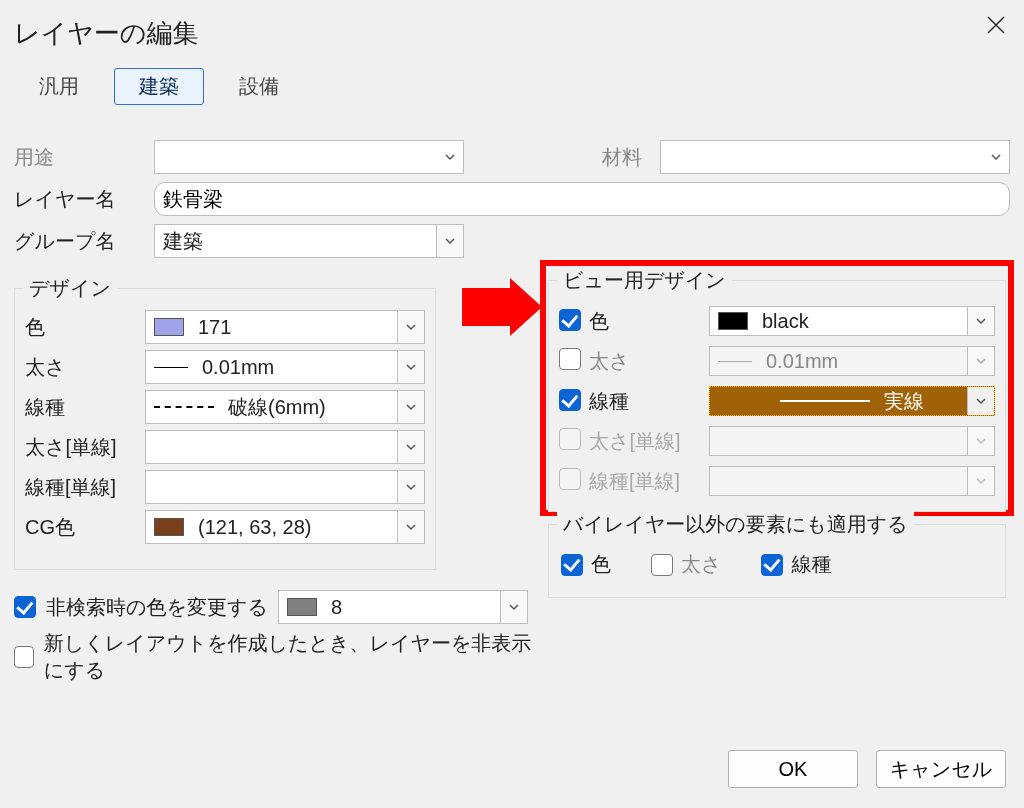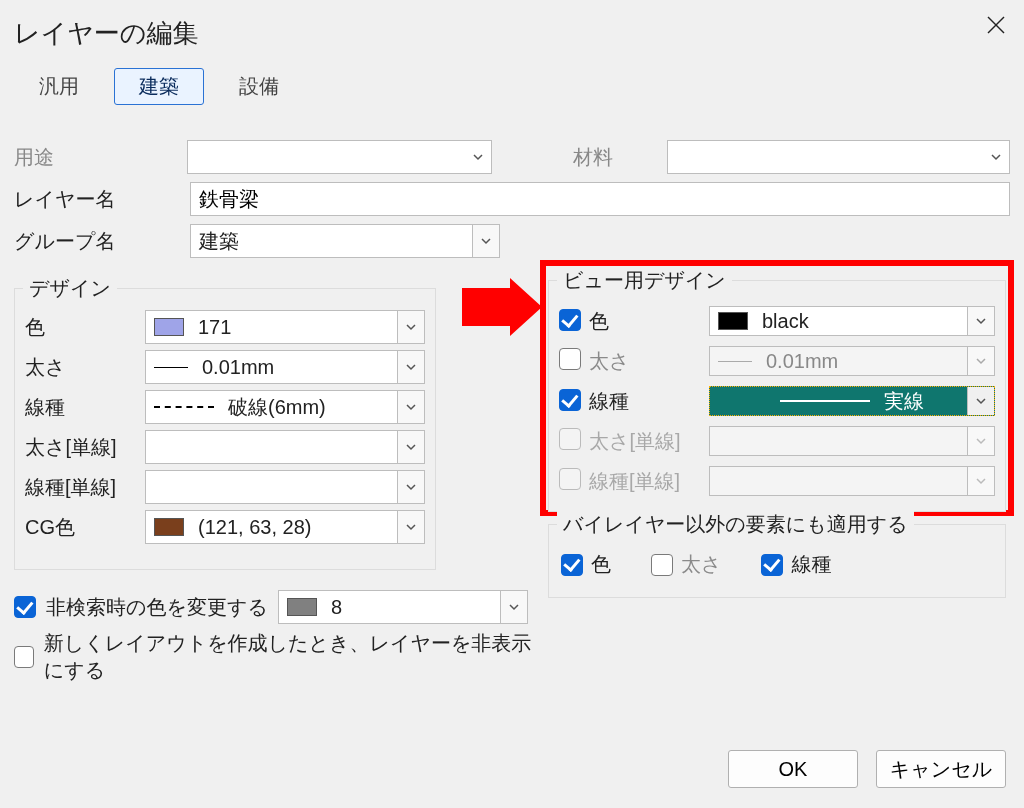--- a/index.html
+++ b/index.html
@@ -64,21 +64,20 @@
   .form-area {
     position: absolute;
     left: 14px;
     top: 140px;
     right: 14px;
   }
   .row {
     display: flex;
     align-items: center;
     margin-bottom: 8px;
-    gap: 36px;
   }
   .lbl { width: 140px; color: #222; }
   .lbl.gray { color: #888; }
   .combo, .input {
     height: 34px;
     border: 1px solid #bdbdbd;
     background: #fff;
     box-sizing: border-box;
     display: flex;
     align-items: center;
@@ -197,21 +196,21 @@
     min-width: 130px;
     height: 38px;
     background:#fdfdfd;
     border:1px solid #b0b0b0;
     border-radius: 3px;
     font-size: 20px;
     cursor:pointer;
   }
   .combo.disabled { background:#f4f4f4; color:#aaa; }
   .combo.selected {
-    background:#0f766e;
+    background:#a16207;
     color:#fff;
     border:1px dotted #ffb000;
   }
   .combo.selected .val { color:#fff; justify-content:center; gap:14px;}
   .solidline-white {
     display:inline-block; width: 90px; border-top: 2px solid #fff;
   }
   .thin-line { display:inline-block; width: 34px; border-top:1px solid #000; margin-right:6px;}
   .thin-line.gray { border-top:1px solid #aaa; }
 </style>
@@ -254,21 +253,21 @@
         <div class="caret flat">
             <svg viewBox="0 0 12 12">
               <path d="M2 4 L6 8 L10 4" fill="none" stroke="#555" stroke-width="1.5"></path>
             </svg>
           </div>
       </div>
     </div>
 
     <div class="row">
       <div class="lbl">レイヤー名</div>
-      <div class="input" style="flex:1;">
+      <div class="input" style="flex:1;border-radius:11px;">
         <input value="鉄骨梁" style="">
       </div>
     </div>
 
     <div class="row">
       <div class="lbl">グループ名</div>
       <div class="combo" style="width:310px;">
         <div class="val">建築</div>
         <div class="caret">
             <svg viewBox="0 0 12 12">

